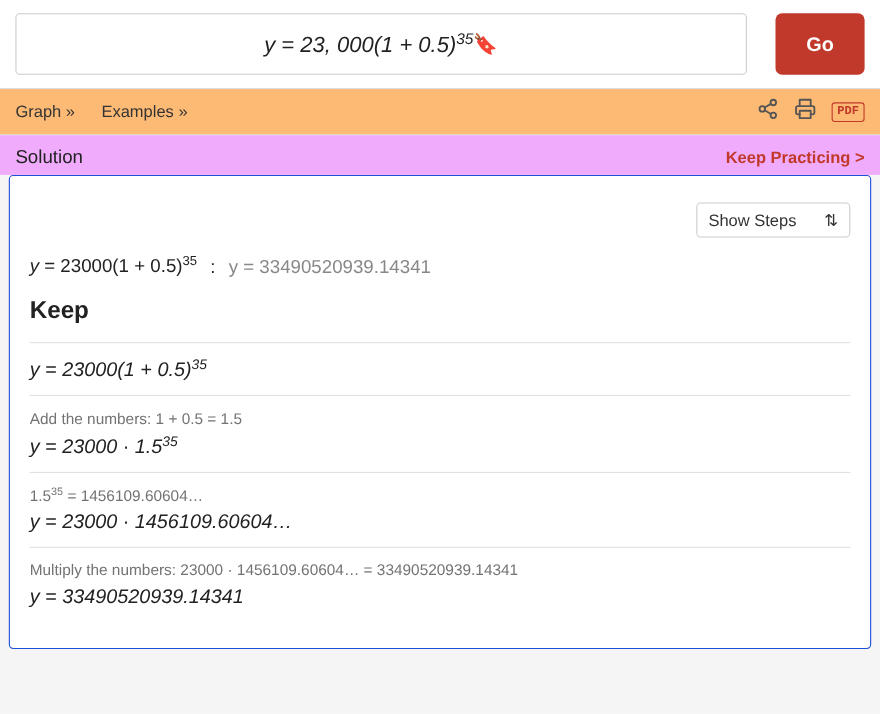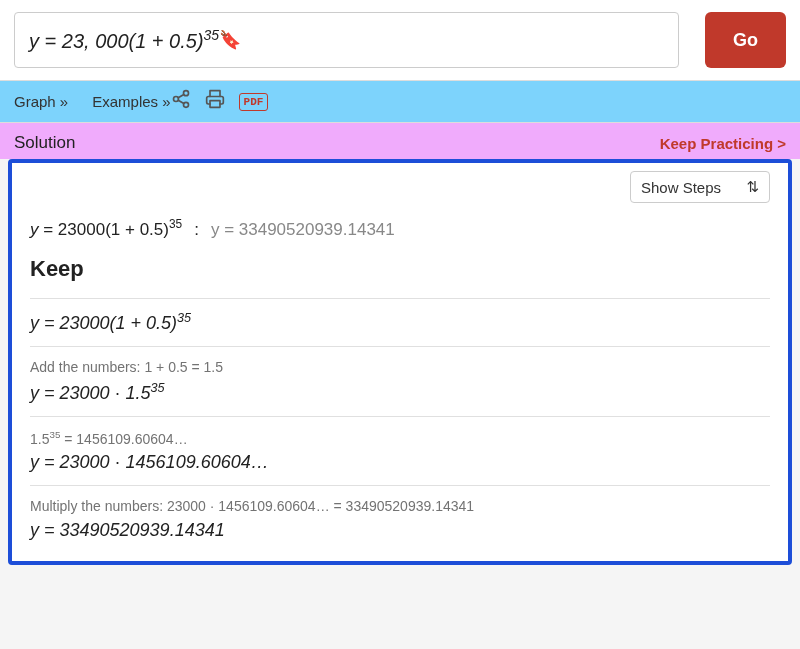--- a/index.html
+++ b/index.html
@@ -22,21 +22,21 @@
     }
 
     .input-area {
       flex: 1;
       border: 1px solid #ccc;
       border-radius: 4px;
       padding: 10px 14px;
       font-size: 20px;
       display: flex;
       align-items: center;
-      justify-content: flex-start;
+      justify-content: center;
       background: #fff;
       min-height: 56px;
     }
 
     .formula-input {
       font-size: 20px;
       font-style: italic;
       color: #222;
     }
 
@@ -53,25 +53,26 @@
       border-radius: 6px;
       padding: 14px 28px;
       font-size: 18px;
       font-weight: bold;
       cursor: pointer;
       min-height: 56px;
       margin-left: 16px;
     }
 
     .nav-bar {
-      background: #7dd3fc;
+      background: #fdba74;
       border-bottom: 1px solid #ddd;
       padding: 8px 14px;
       display: flex;
       align-items: center;
+      justify-content: space-between;
     }
 
     .nav-left {
       display: flex;
       gap: 24px;
     }
 
     .nav-link {
       color: #333;
       font-size: 15px;
@@ -119,24 +120,24 @@
     .keep-practicing {
       color: #c0392b;
       font-size: 15px;
       font-weight: 600;
       cursor: pointer;
       text-decoration: none;
     }
 
     .solution-content {
       background: #fff;
-      border: 4px solid #1d4ed8;
+      border: 1px solid #1d4ed8;
       margin: 0 8px 8px 8px;
       border-radius: 4px;
-      padding: 8px 18px;
+      padding: 24px 18px;
     }
 
     .show-steps-row {
       display: flex;
       justify-content: flex-end;
       margin-bottom: 14px;
     }
 
     .show-steps-select {
       border: 1px solid #ccc;

